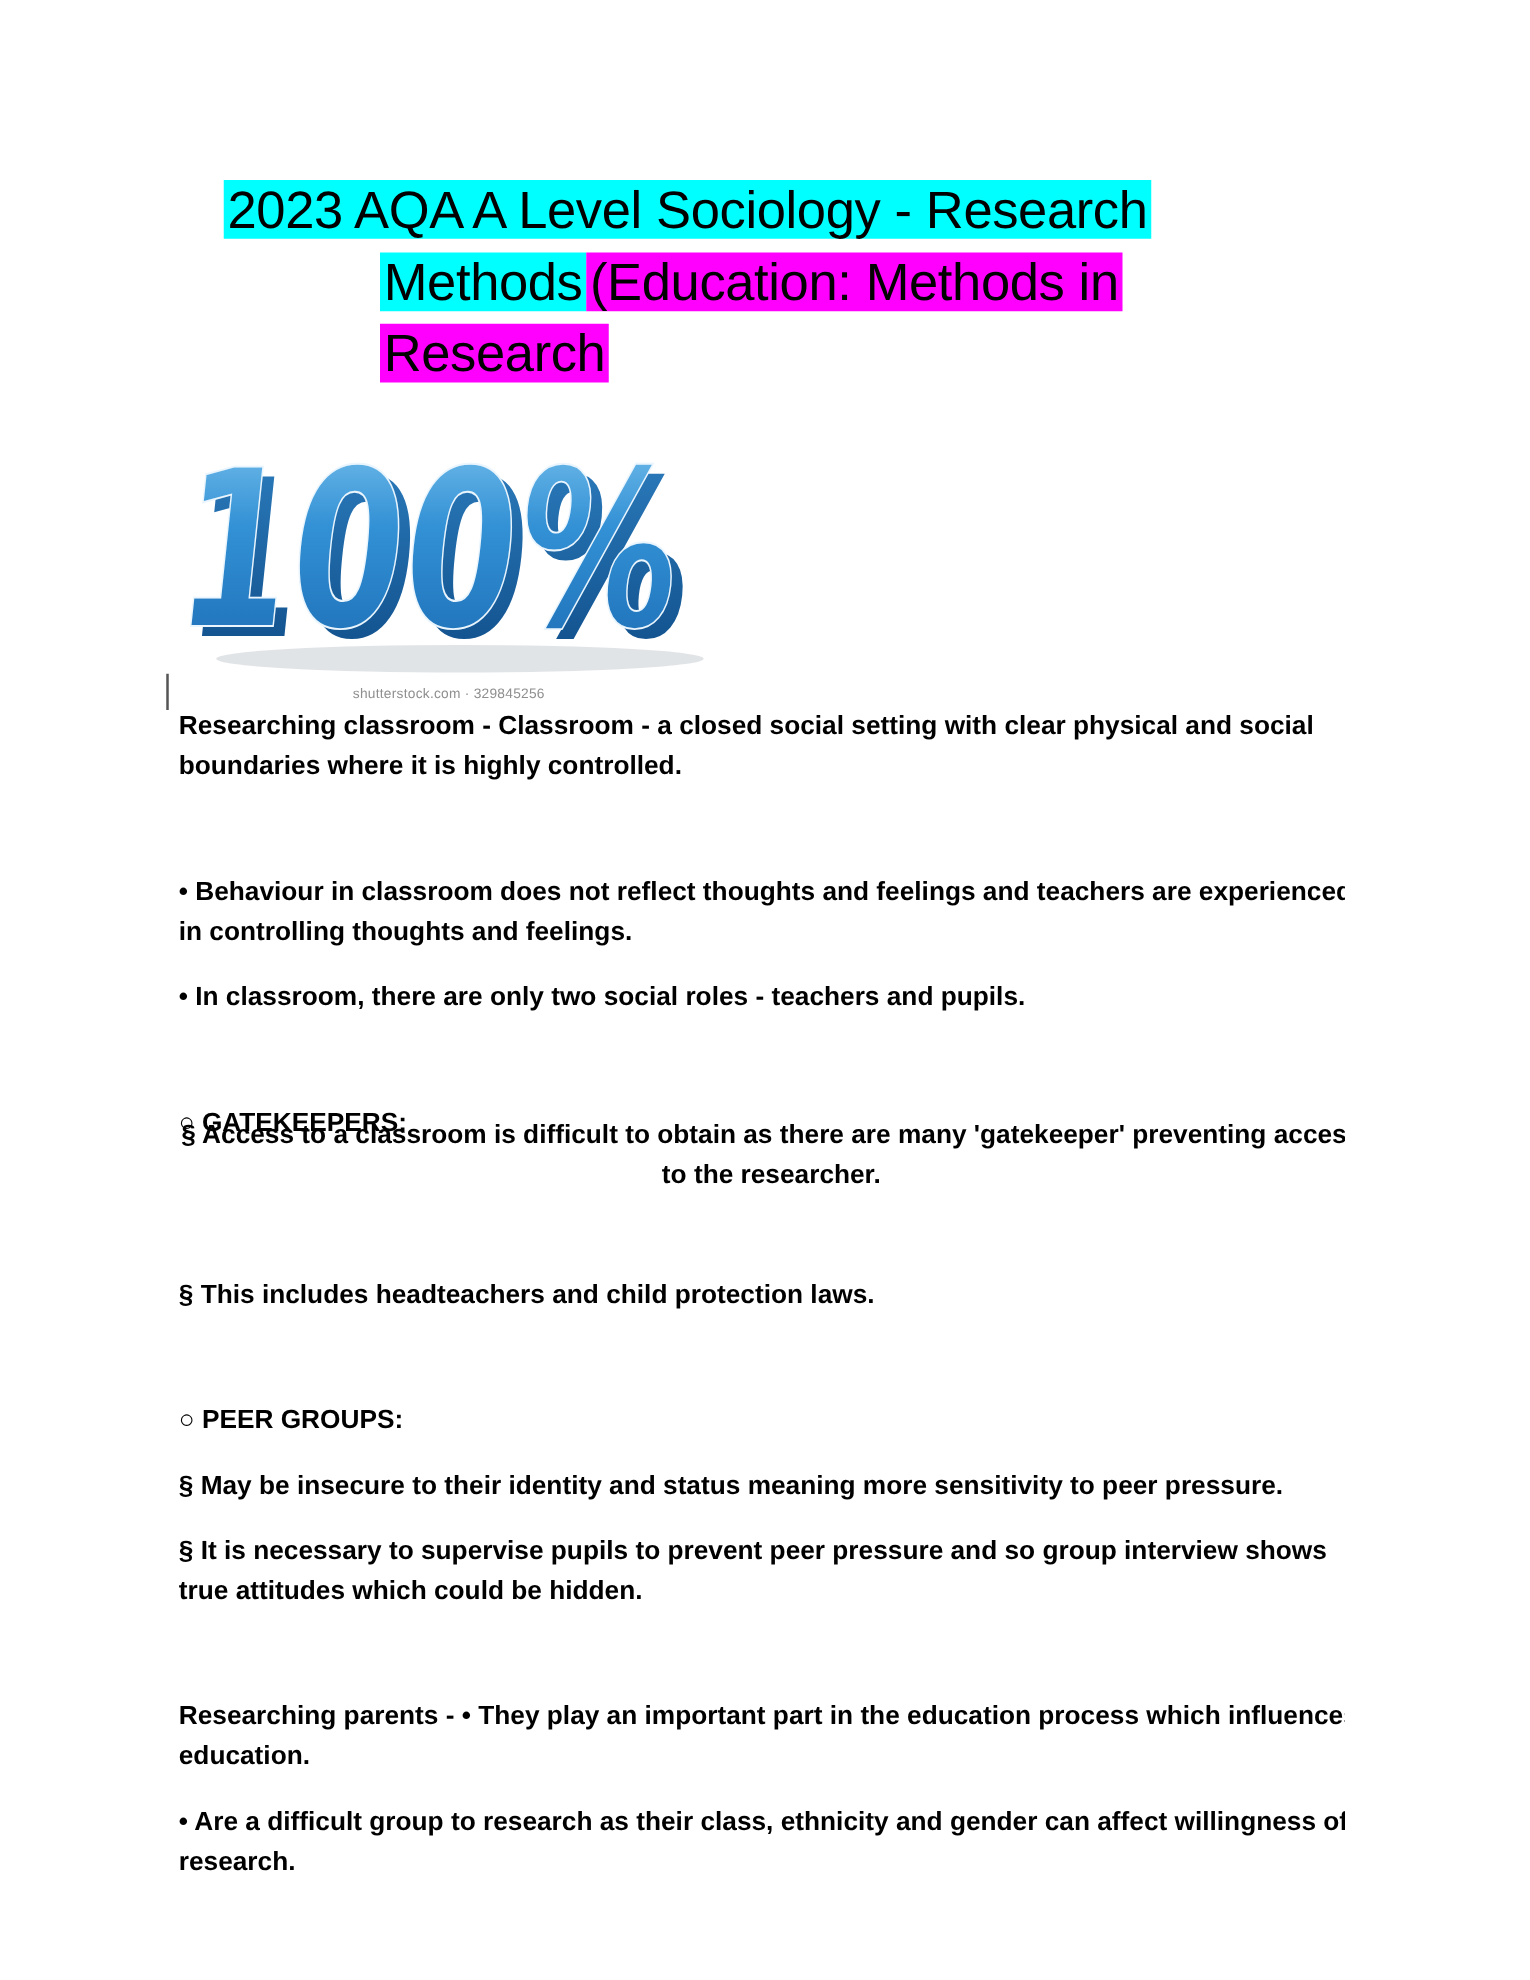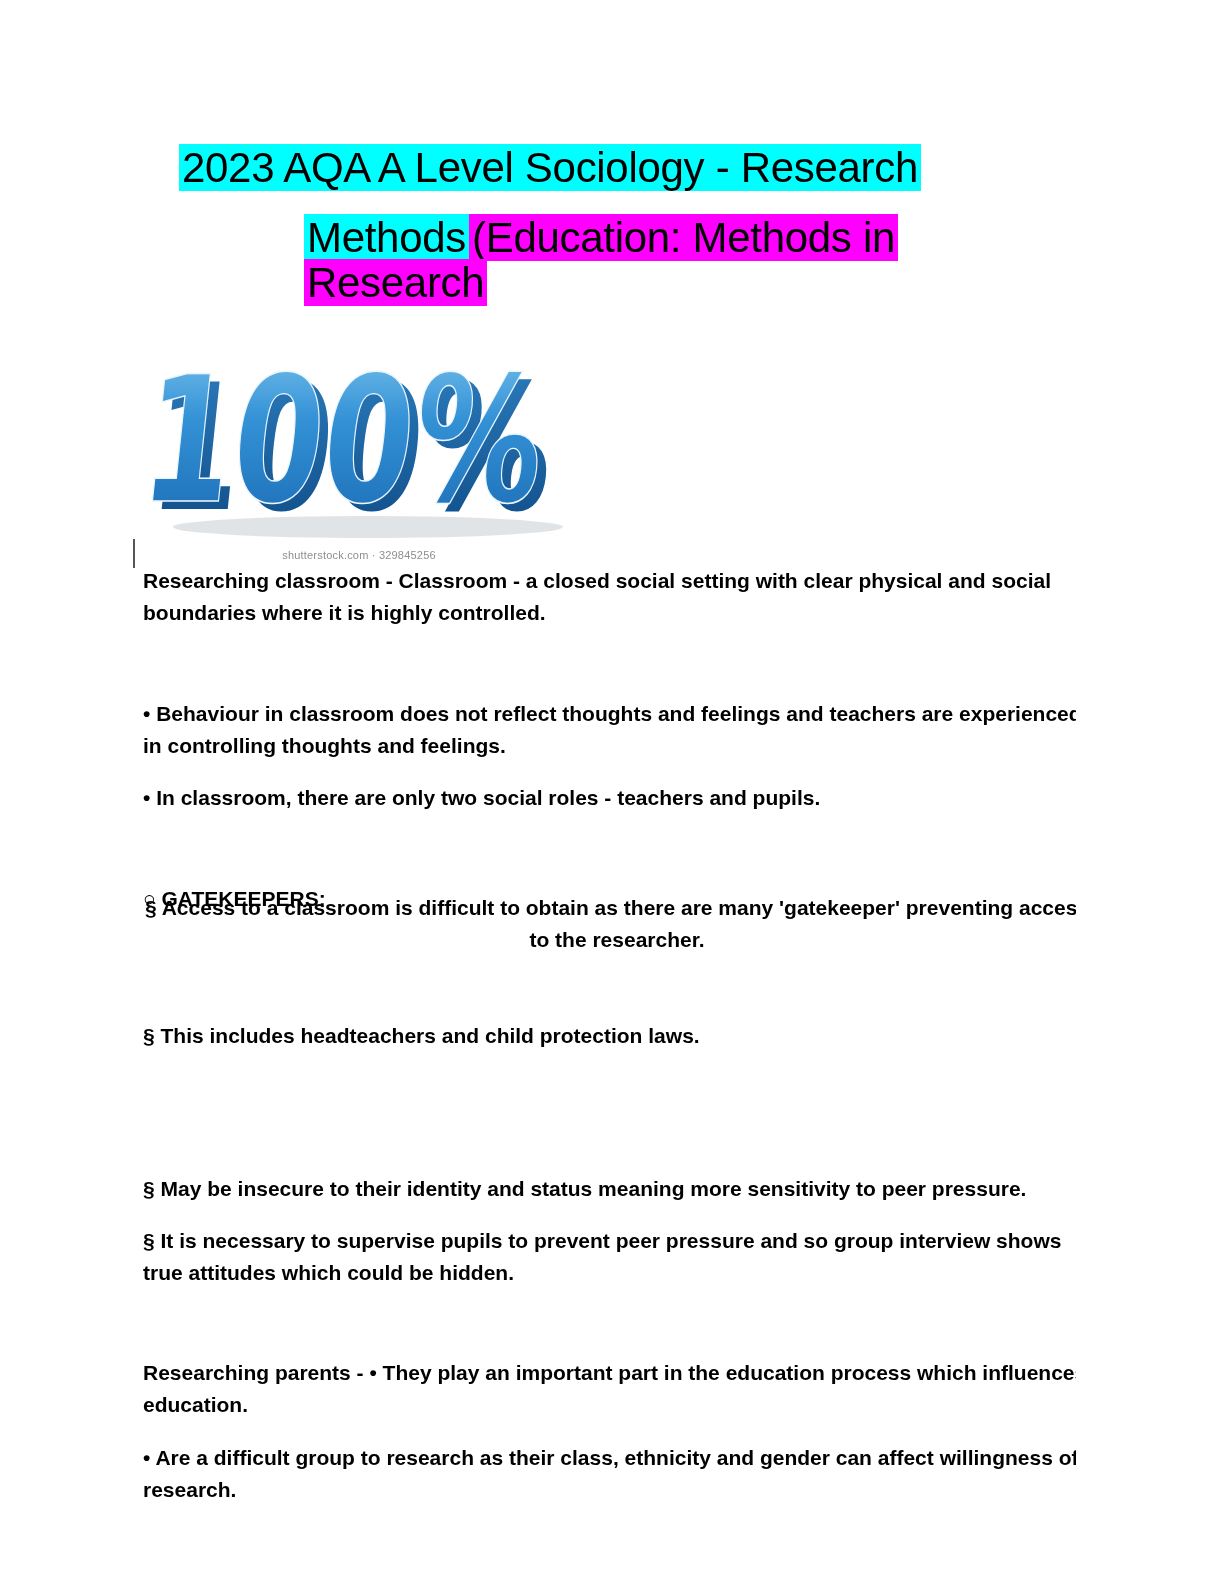--- a/index.html
+++ b/index.html
@@ -18,21 +18,21 @@
 
   
   .title-line {
     position:absolute;
     font-size:42px;
     line-height:53px;
     white-space:nowrap;
     letter-spacing:-0.3px;
   }
   .title-line-1 { left:179px; top:141px; }
-  .title-line-2 { left:304px; top:211px; }
+  .title-line-2 { left:304px; top:199px; }
   .title-line-3 { left:304px; top:256px; }
   .hl-cyan    { background:#00ffff; padding:0 3px; }
   .hl-magenta { background:#ff00ff; padding:0 3px; }
 
   
   .stock-image {
     position:absolute;
     left:133px; top:333px;
     width:430px; height:235px;
     background:#ffffff;
@@ -108,18 +108,19 @@
   </div>
 
   <div class="text-cursor"></div>
 
   <p class="para p1">Researching classroom - Classroom - a closed social setting with clear physical and social boundaries where it is highly controlled.</p>
   <p class="para p2">• Behaviour in classroom does not reflect thoughts and feelings and teachers are experienced in controlling thoughts and feelings.</p>
   <p class="para p3">• In classroom, there are only two social roles - teachers and pupils.</p>
   <p class="para p4">○ GATEKEEPERS:</p>
   <p class="para p5">§ Access to a classroom is difficult to obtain as there are many 'gatekeeper' preventing access to the researcher.</p>
   <p class="para p6">§ This includes headteachers and child protection laws.</p>
+  <p class="para p7">○ PEER GROUPS:</p>
   <p class="para p8">§ May be insecure to their identity and status meaning more sensitivity to peer pressure.</p>
   <p class="para p9">§ It is necessary to supervise pupils to prevent peer pressure and so group interview shows true attitudes which could be hidden.</p>
   <p class="para p10">Researching parents - • They play an important part in the education process which influences education.</p>
   <p class="para p11">• Are a difficult group to research as their class, ethnicity and gender can affect willingness of research.</p>
 
 </div>
 
 </body></html>

